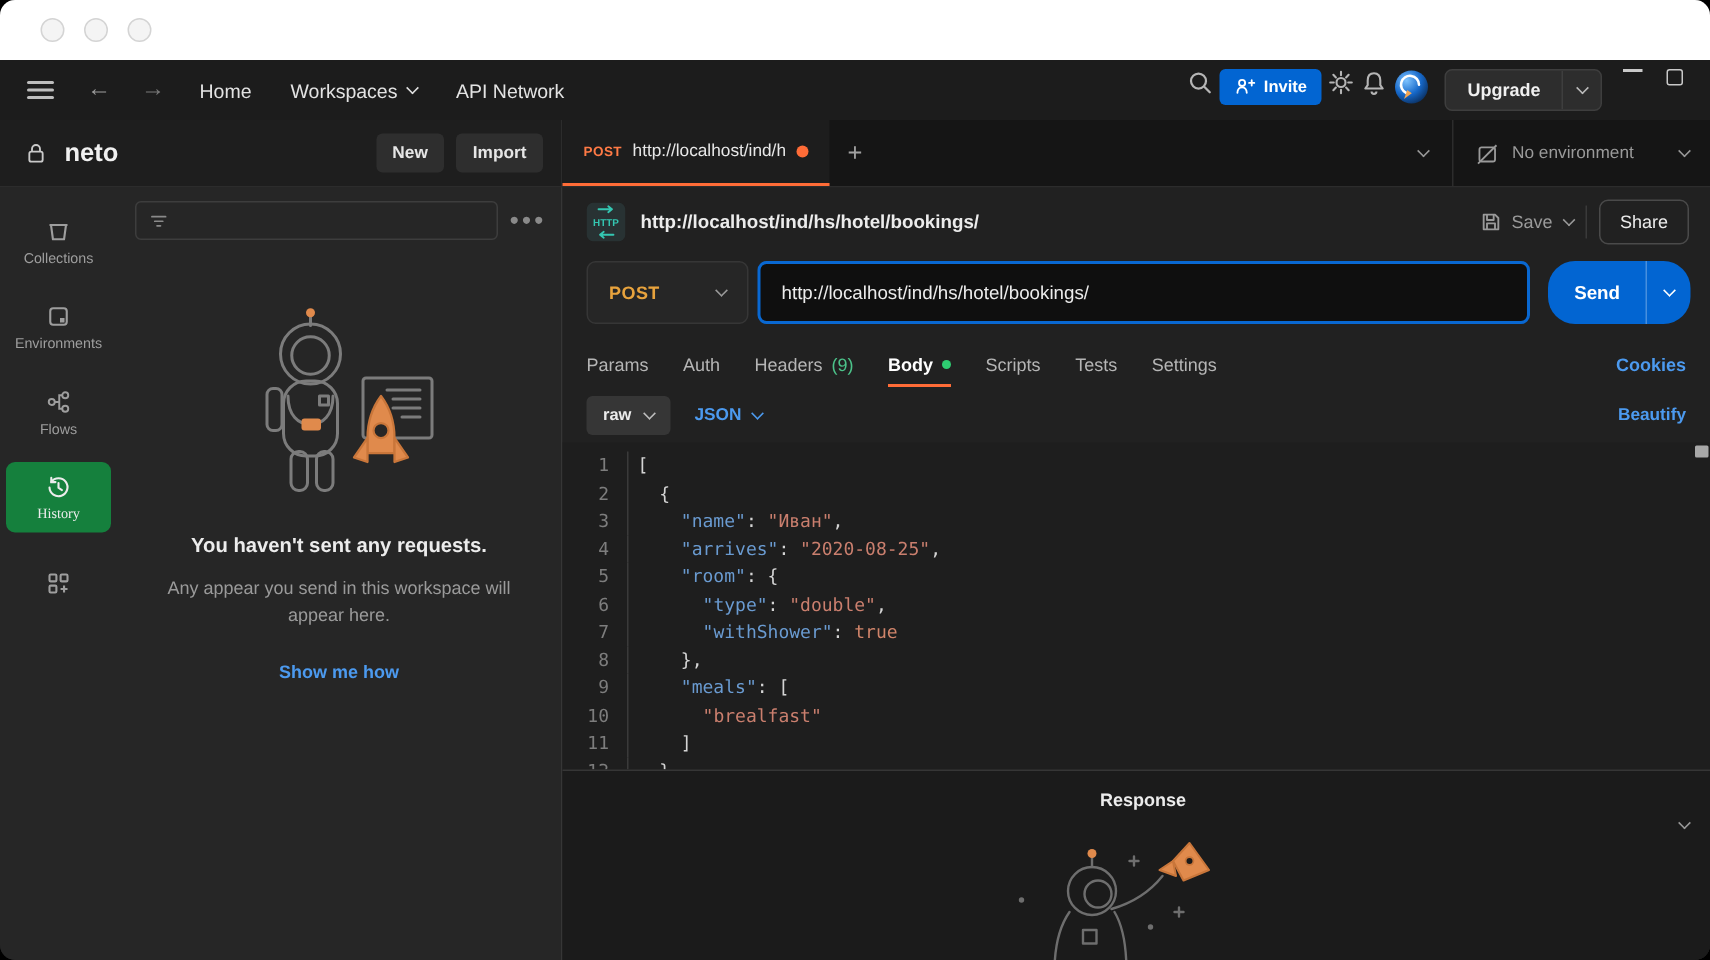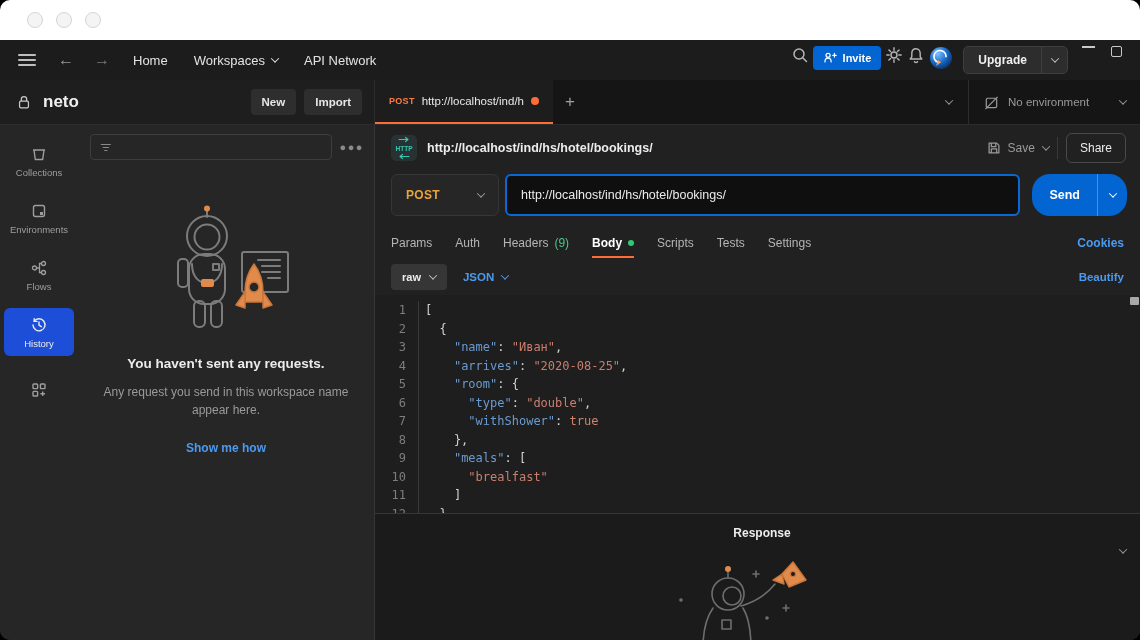--- a/index.html
+++ b/index.html
@@ -44,21 +44,21 @@
   .tabchev { margin-left:auto; display:flex; align-items:center; padding:0 16px; color:#9a9a9a; cursor:pointer; }
   .envbox { border-left:1px solid #2c2c2c; display:flex; align-items:center; gap:8px; padding:0 14px; color:#9a9a9a; font-size:11.5px; cursor:pointer; min-width:172px; }
 
   
   .main { flex:1; display:flex; min-height:0; }
 
   
   .rail { width:78px; background:#262626; display:flex; flex-direction:column; align-items:center; padding-top:12px; gap:9px; flex:0 0 auto; }
   .rail-item { width:70px; border-radius:6px; display:flex; flex-direction:column; align-items:center; gap:4px; padding:8px 0 7px; color:#9e9e9e; cursor:pointer; }
   .rail-item .rlabel { font-size:9.5px; }
-  .rail-item.active { background:#1d4ed8; color:#ececec; }
+  .rail-item.active { background:#15803d; color:#ececec;font-family:Liberation Serif, serif; }
   .rail-item svg { stroke:currentColor; }
   .rail-more { margin-top:16px; color:#9e9e9e; cursor:pointer; }
 
   
   .histpanel { width:297px; background:#262626; border-right:1px solid #363636; display:flex; flex-direction:column; flex:0 0 auto; }
   .filterrow { display:flex; align-items:center; padding:9px 10px 4px 12px; gap:8px; }
   .filter-input-wrap { flex:1; border:1px solid #3d3d3d; border-radius:4px; height:26px; display:flex; align-items:center; padding:0 8px; gap:6px; }
   .filter-input-wrap input { background:transparent; border:none; outline:none; color:#d9d9d9; font-size:11.5px; width:100%; font-family:inherit; }
   .dots { color:#8a8a8a; font-size:11px; letter-spacing:1.5px; cursor:pointer; }
   .empty { margin-top:38px; display:flex; flex-direction:column; align-items:center; text-align:center; padding:0 22px; }
@@ -307,21 +307,21 @@
           <circle cx="57" cy="6.5" r="3" fill="#e08a4c"></circle>
           <rect x="51" y="77" width="13" height="8" rx="2" fill="#e08a4c"></rect>
           <g fill="#e08a4c" stroke="#c9763a" stroke-width="1.5" stroke-linejoin="round">
             <path d="M104 62 C 98 70 95 80 95 90 L95 100 L113 100 L113 90 C113 80 110 70 104 62 Z"></path>
             <path d="M95 90 L86 103 L95 106 Z"></path>
             <path d="M113 90 L122 103 L113 106 Z"></path>
           </g>
           <circle cx="104" cy="85" r="5" fill="#262626" stroke="#c9763a" stroke-width="1.5"></circle>
         </svg>
         <div class="empty-title">You haven't sent any requests.</div>
-        <div class="empty-body">Any request you send in this workspace name appear here.</div>
+        <div class="empty-body">Any appear you send in this workspace will appear here.</div>
         <div class="empty-link">Show me how</div>
       </div>
     </div>
 
     <div class="reqpanel">
 
       <div class="reqheader">
         <svg width="26" height="26" viewBox="0 0 26 26">
           <rect width="26" height="26" rx="5" fill="#28３233" style="fill:#283233"></rect>
           <text x="13" y="15.5" text-anchor="middle" font-size="6.6" font-weight="bold" fill="#34c7b2" font-family="Liberation Sans, sans-serif">HTTP</text>

